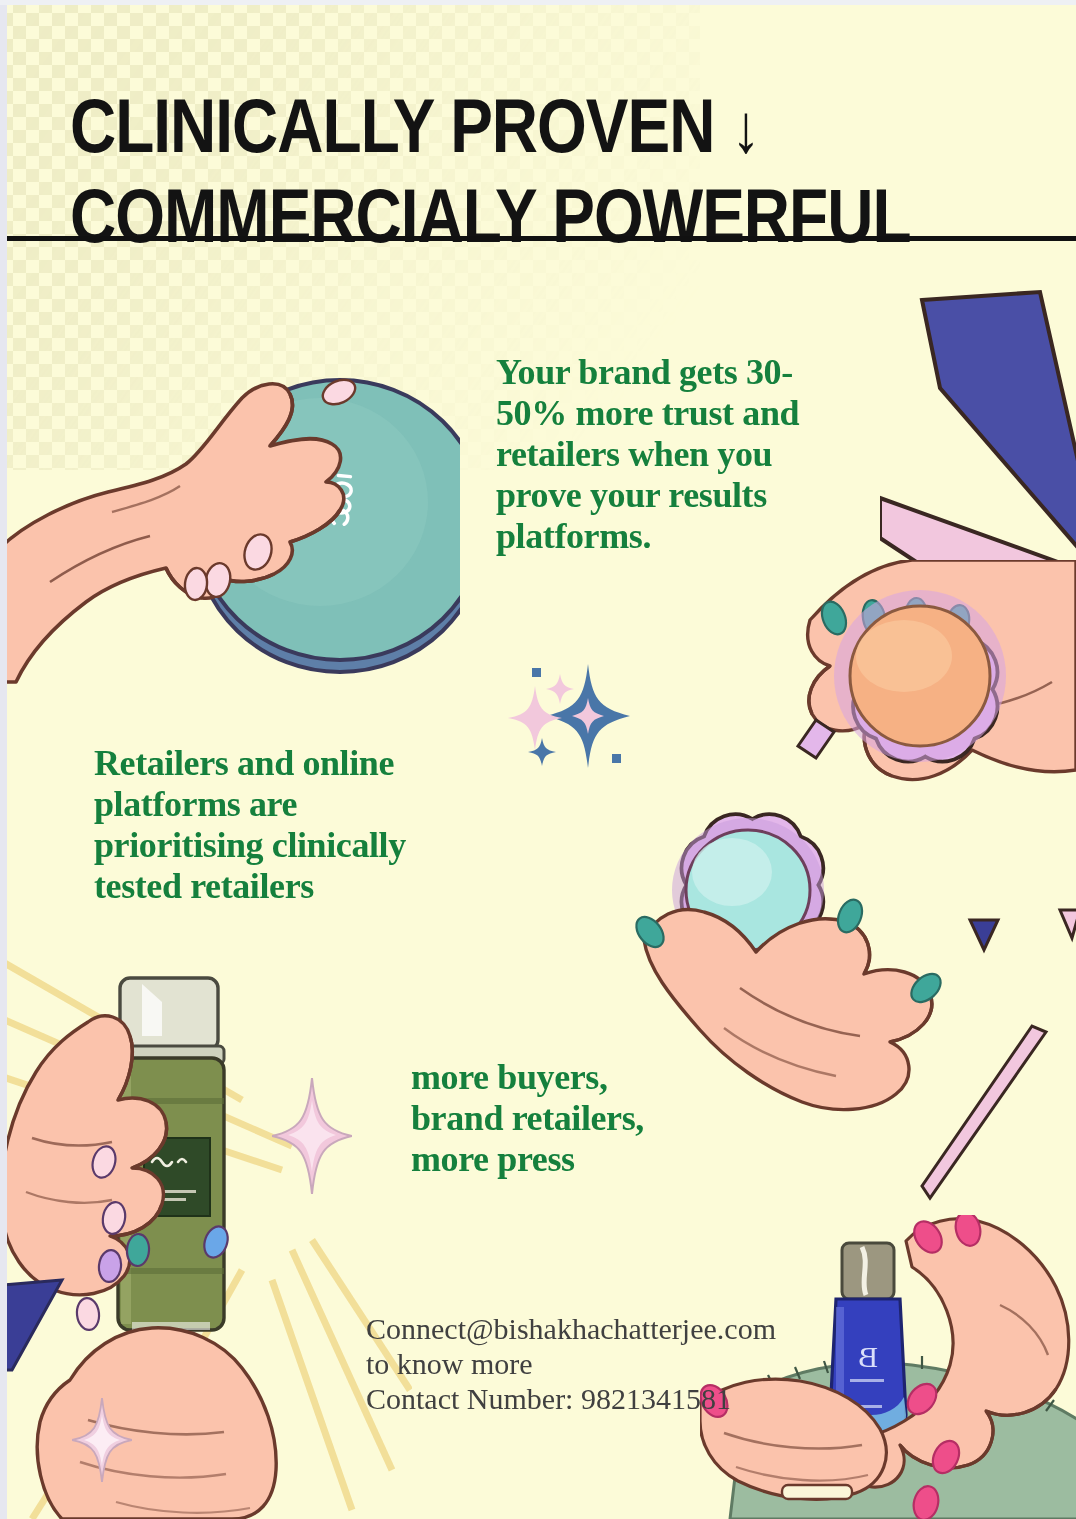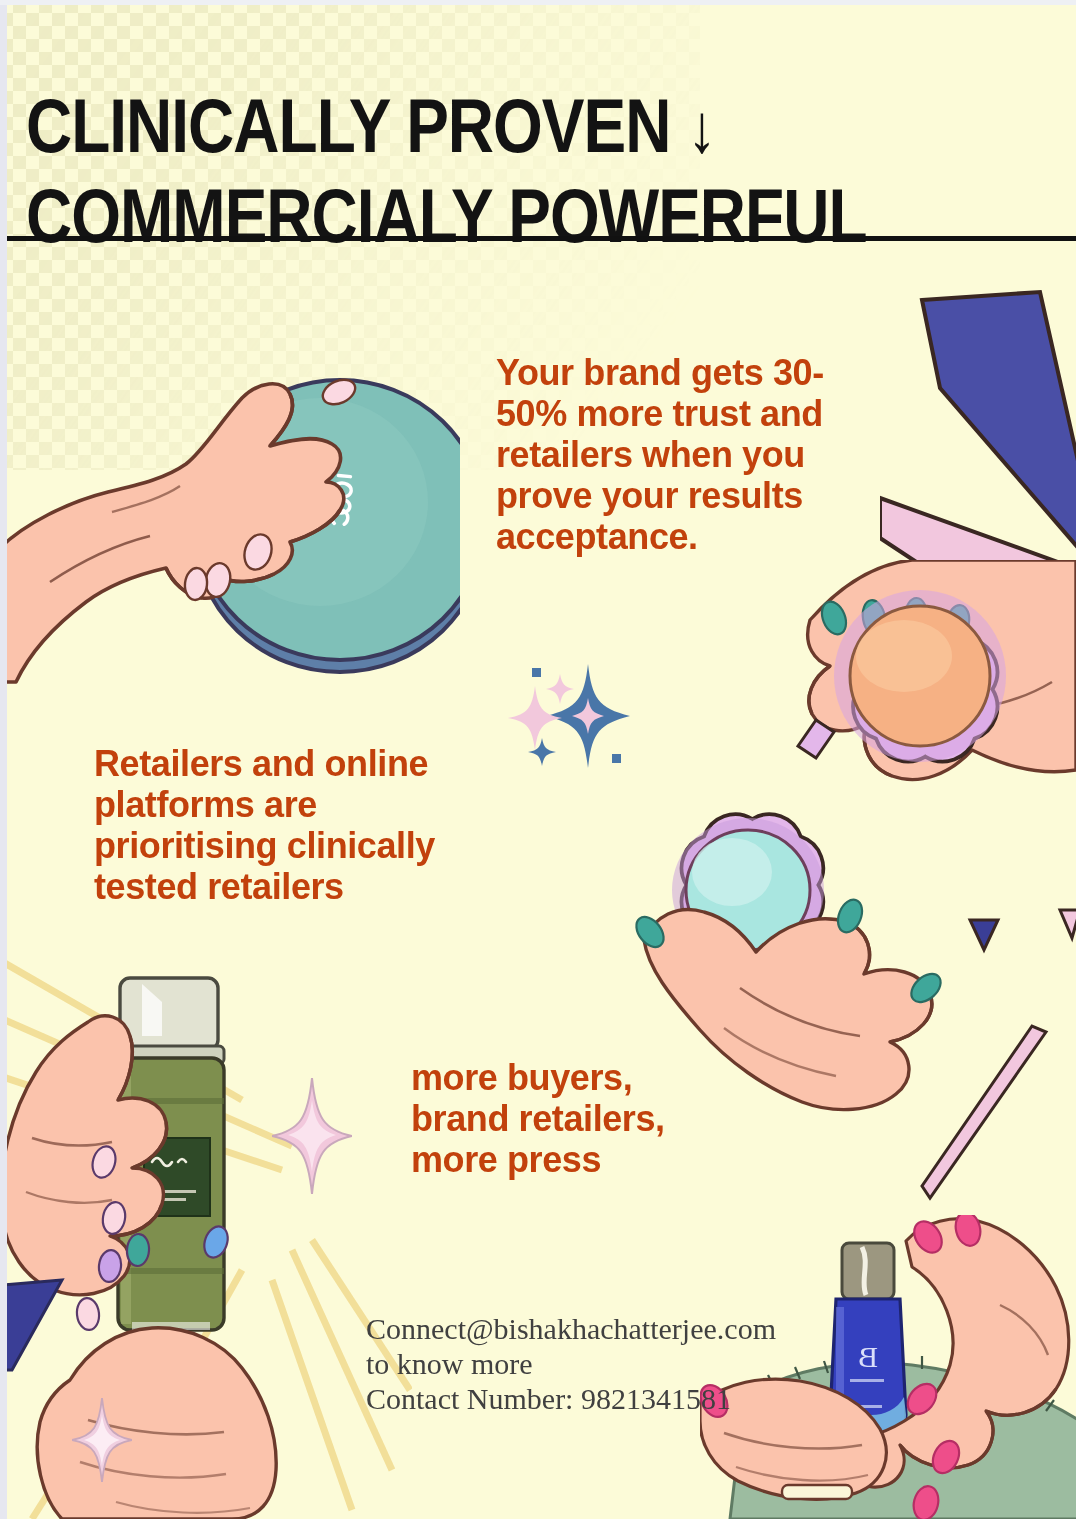--- a/index.html
+++ b/index.html
@@ -38,20 +38,21 @@
     opacity:.55;
     -webkit-mask-image:linear-gradient(125deg, rgba(0,0,0,1) 0%, rgba(0,0,0,.85) 28%, rgba(0,0,0,.35) 58%, rgba(0,0,0,0) 88%);
     mask-image:linear-gradient(125deg, rgba(0,0,0,1) 0%, rgba(0,0,0,.85) 28%, rgba(0,0,0,.35) 58%, rgba(0,0,0,0) 88%);
     z-index:1;
   }
 
   
   .headline {
     position:absolute; left:26px; top:82px; width:1010px;
     z-index:20;
+    padding-left:44px;
   }
   .headline-line {
     font-family:"Liberation Sans", sans-serif;
     font-weight:700;
     font-size:64px;
     line-height:74px;
     letter-spacing:-1px;
     color:#131313;
     white-space:nowrap;
     transform:scaleY(1.18);
@@ -61,23 +62,23 @@
   .arrow-glyph { font-weight:400; font-size:58px; }
 
   .rule {
     position:absolute; left:0; top:236px; width:1076px; height:5px;
     background:#111111; z-index:25;
   }
 
   
   .copy {
     position:absolute; z-index:30;
-    font-family:Liberation Sans, sans-serif;
+    font-family:Liberation Serif, serif;
     font-weight:700;
-    color:#c2410c;
+    color:#15803d;
     letter-spacing:-.4px;
   }
   .copy span { display:block; white-space:nowrap; }
   #copy-1 { left:496px; top:352px; font-size:36px; line-height:41px; }
   #copy-2 { left:94px;  top:743px; font-size:36px; line-height:41px; }
   #copy-3 { left:411px; top:1057px; font-size:36px; line-height:41px; }
 
   
   .contact {
     position:absolute; left:366px; top:1311px; z-index:35;
@@ -367,21 +368,21 @@
     <div class="headline-line l2">COMMERCIALY POWERFUL</div>
   </div>
 
   <div class="rule"></div>
 
   <div class="copy" id="copy-1">
     <span>Your brand gets 30-</span>
     <span>50% more trust and</span>
     <span>retailers when you</span>
     <span>prove your results</span>
-    <span>acceptance.</span>
+    <span>platforms.</span>
   </div>
 
   <div class="copy" id="copy-2">
     <span>Retailers and online</span>
     <span>platforms are</span>
     <span>prioritising clinically</span>
     <span>tested retailers</span>
   </div>
 
   <div class="copy" id="copy-3">

